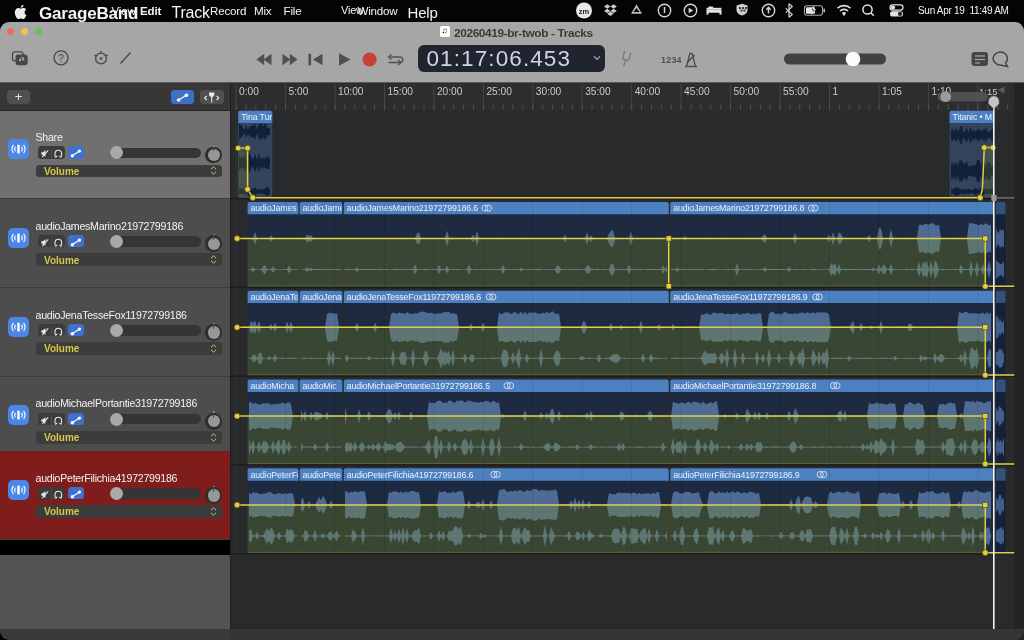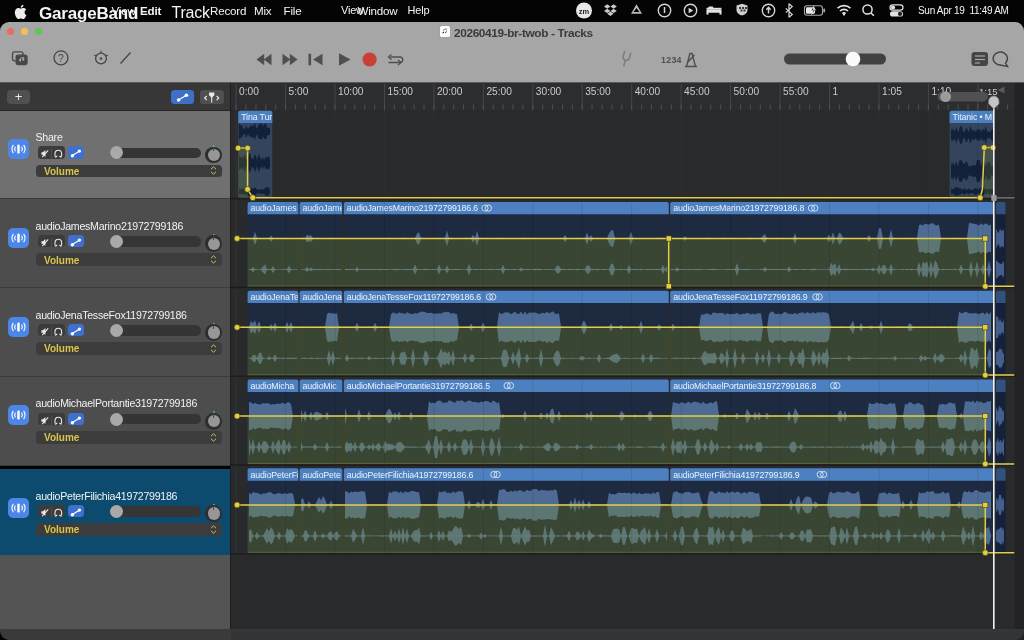--- a/index.html
+++ b/index.html
@@ -11,21 +11,21 @@
     </svg>
     <span style="position:absolute;left:39px;top:4px;font-size:17px;letter-spacing:-0.2px;font-weight:bold;color:#f4f4f4;white-space:nowrap">GarageBand</span>
     <span style="position:absolute;left:111.5px;top:4px;font-size:11.6px;letter-spacing:-0.2px;font-weight:normal;color:#f4f4f4;white-space:nowrap">View</span>
     <span style="position:absolute;left:140px;top:4px;font-size:11.6px;letter-spacing:-0.2px;font-weight:bold;color:#f4f4f4;white-space:nowrap">Edit</span>
     <span style="position:absolute;left:171.5px;top:4px;font-size:16px;letter-spacing:-0.2px;font-weight:normal;color:#f4f4f4;white-space:nowrap">Track</span>
     <span style="position:absolute;left:210px;top:4px;font-size:11.6px;letter-spacing:-0.2px;font-weight:normal;color:#f4f4f4;white-space:nowrap">Record</span>
     <span style="position:absolute;left:254px;top:4px;font-size:11.6px;letter-spacing:-0.2px;font-weight:normal;color:#f4f4f4;white-space:nowrap">Mix</span>
     <span style="position:absolute;left:283.5px;top:4px;font-size:11.6px;letter-spacing:-0.2px;font-weight:normal;color:#f4f4f4;white-space:nowrap">File</span>
     <span style="position:absolute;left:341px;top:4px;font-size:11px;letter-spacing:-0.2px;font-weight:normal;color:#f4f4f4;white-space:nowrap">View</span>
     <span style="position:absolute;left:357.5px;top:4px;font-size:11.6px;letter-spacing:-0.2px;font-weight:normal;color:#f4f4f4;white-space:nowrap">Window</span>
-    <span style="position:absolute;left:407.5px;top:4px;font-size:11px;letter-spacing:-0.2px;font-weight:normal;color:#f4f4f4;white-space:nowrap">Help</span>
+    <span style="position:absolute;left:407.5px;top:4px;font-size:15px;letter-spacing:-0.2px;font-weight:normal;color:#f4f4f4;white-space:nowrap">Help</span>
     <svg style="position:absolute;left:0;top:0" width="940" height="22" viewBox="0 0 940 22">
       <circle cx="584" cy="10.5" r="8" fill="#e8e8e8"></circle>
       <text x="584" y="13.5" font-size="7.5" font-weight="bold" fill="#222" text-anchor="middle">zm</text>
       <g fill="#c9c9c9">
         <path d="M604 6.5 l3.2-2.2 3.2 2.2 -3.2 2.2z"></path>
         <path d="M610.4 6.5 l3.2-2.2 3.2 2.2 -3.2 2.2z"></path>
         <path d="M604 10.9 l3.2-2.2 3.2 2.2 -3.2 2.2z"></path>
         <path d="M610.4 10.9 l3.2-2.2 3.2 2.2 -3.2 2.2z"></path>
         <path d="M607.2 13.8 l3.2 2.2 3.2-2.2 -3.2-2.2z"></path>
       </g>
@@ -105,20 +105,26 @@
         <path d="M322.5 9.7 v11.6 l-9.5-5.8 z"></path>
         <path d="M339 9.2 l11.5 6.3 -11.5 6.3 z"></path>
         <circle cx="369.6" cy="15.5" r="7.1" fill="#c94136"></circle>
       </g>
       <g stroke="#4f4f4f" stroke-width="1.5" fill="none">
         <path d="M390.5 13 h9.5 a2.8 2.8 0 0 1 2.8 2.8 a2.8 2.8 0 0 1 -2.8 2.8 h-11.5"></path>
         <path d="M391.5 10.5 l-3 2.5 3 2.5" stroke-width="1.3"></path>
         <path d="M398 21 l3 -2.5 -3 -2.5" stroke-width="1.3"></path>
       </g>
     </svg>
+    <div style="position:absolute;left:417.5px;top:22.5px;width:187.5px;height:27.5px;border-radius:6px;background:#20242e">
+      <span style="position:absolute;left:9px;top:1px;font-size:22.5px;font-weight:400;color:#ccd6e6;letter-spacing:1.1px">01:17:06.453</span>
+      <svg style="position:absolute;right:4px;top:10px" width="8" height="6" viewBox="0 0 8 6">
+        <path d="M1 1.2 L4 4.4 L7 1.2" stroke="#97a0b2" stroke-width="1.3" fill="none"></path>
+      </svg>
+    </div>
     <svg style="position:absolute;left:610px;top:22px" width="414" height="39" viewBox="610 0 414 39">
       <g stroke="#7c7c7c" stroke-width="1.5" fill="none">
         <path d="M622.8 7.5 v5.5 a3.2 3.2 0 0 0 6.4 0 v-5.5 M626 16 v6.5" transform="rotate(16 626 14)"></path>
       </g>
       <text x="661" y="18.5" font-size="8.8" letter-spacing="0.3" font-weight="bold" fill="#4f4f4f">1234</text>
       <g stroke="#4f4f4f" stroke-width="1.4" fill="none">
         <path d="M686.5 22.5 l3.4-13 h2.2 l3.4 13 z M684.9 22.5 h12.2 M687.5 18.6 l7-7.5"></path>
       </g>
       <rect x="784" y="9.5" width="102" height="11" rx="5.5" fill="#414141"></rect>
       <circle cx="853" cy="15" r="7.3" fill="#fbfbfb"></circle>
@@ -308,21 +314,21 @@
       <div style="position:absolute;left:7.6px;top:0.8px;width:1.4px;height:4px;background:#4a4a4a"></div>
       <div style="position:absolute;left:7.7px;top:-1.6px;width:1.6px;height:1.6px;border-radius:50%;background:#35c24a"></div>
     </div>
     <div style="position:absolute;left:35.5px;top:54.2px;width:186px;height:12.6px;border-radius:3.5px;background:#3c3c3c">
       <span style="position:absolute;left:8.5px;top:1.2px;font-size:10px;color:#d8c54a;font-weight:bold">Volume</span>
       <svg style="position:absolute;right:5px;top:1.8px" width="7" height="9" viewBox="0 0 7 9">
         <path d="M1 3.2 L3.5 0.8 L6 3.2 M1 5.8 L3.5 8.2 L6 5.8" stroke="#cdbd62" stroke-width="1" fill="none"></path>
       </svg>
     </div>
   </div>
-<div style="position:absolute;left:0;top:469px;width:244px;height:88.8px;background:#0c4a6e;border-bottom:1.5px solid #3b3b3b">
+<div style="position:absolute;left:0;top:451px;width:244px;height:88.8px;background:#7f1d1d;border-bottom:1.5px solid #3b3b3b">
     <div style="position:absolute;left:8px;top:28.5px;width:21px;height:20px;border-radius:5px;background:#4c87e8"><svg width="21" height="20" viewBox="0 0 21 20">
         <rect x="9.3" y="5.4" width="2.4" height="9.2" rx="1.2" fill="#fff"></rect>
         <g stroke="#fff" stroke-width="1.1" fill="none">
           <path d="M13.6 7.6 a4.3 4.3 0 0 1 0 4.8"></path>
           <path d="M15.6 5.9 a7.1 7.1 0 0 1 0 8.2"></path>
           <path d="M7.4 7.6 a4.3 4.3 0 0 0 0 4.8"></path>
           <path d="M5.4 5.9 a7.1 7.1 0 0 0 0 8.2"></path>
         </g>
       </svg></div>
     <div style="position:absolute;left:35.5px;top:20.5px;font-size:10.6px;letter-spacing:-0.25px;color:#f2f2f2;white-space:nowrap">audioPeterFilichia41972799186</div>

